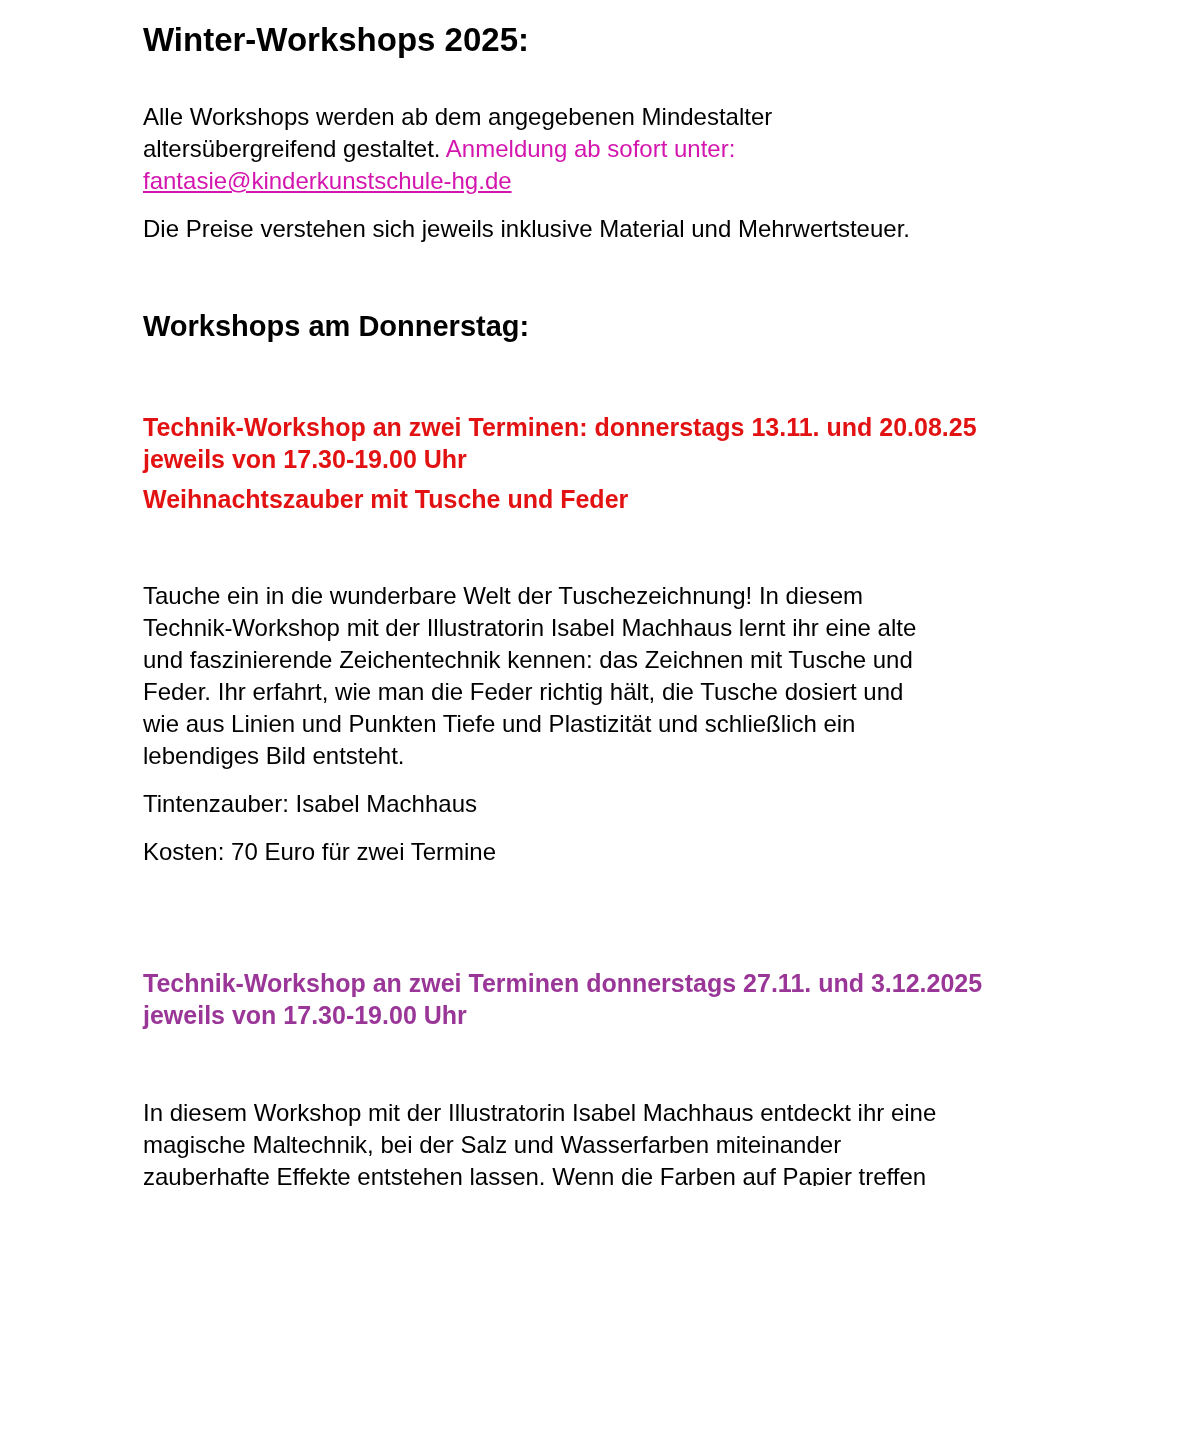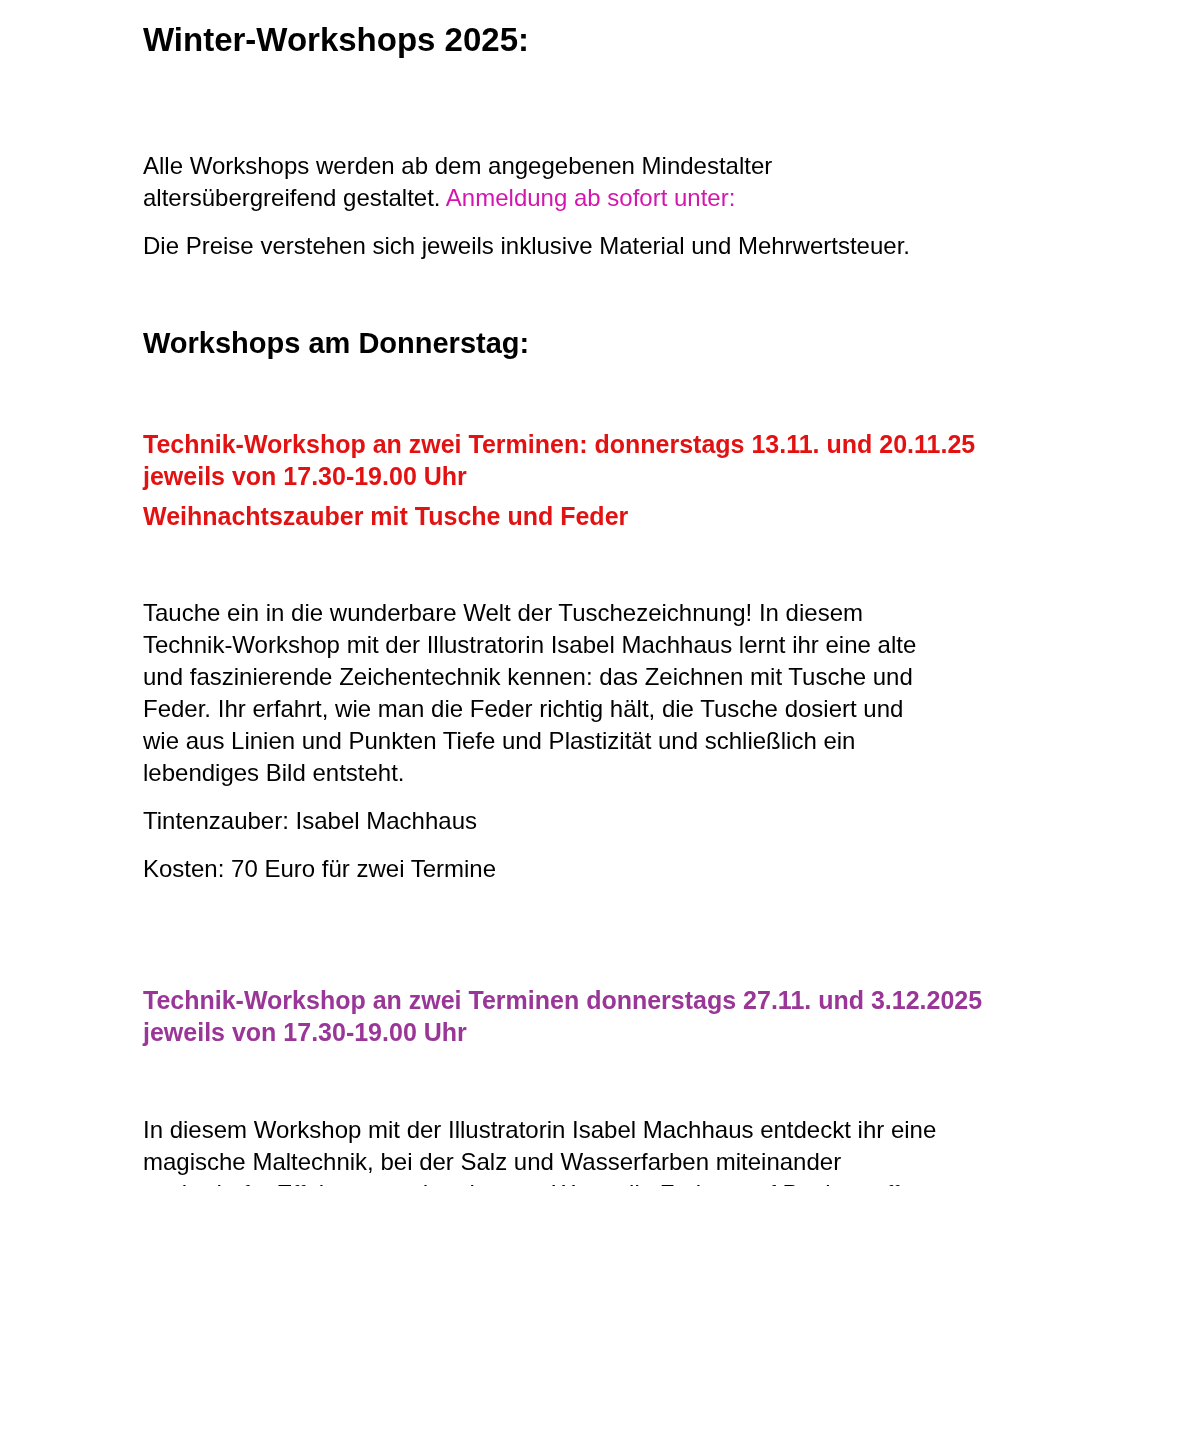--- a/index.html
+++ b/index.html
@@ -33,21 +33,21 @@
     font-weight: 700;
     color: var(--text, #000);
     white-space: pre-line;
   }
   p {
     margin: 16px 0 0 0;
     font-size: 24px;
     line-height: 32px;
     white-space: pre-line;
   }
-  p.intro        { margin-top: 90px; }
+  p.intro        { margin-top: 41px; }
   p.ws-heading   { margin-top: 67px; font-weight: 700; font-size: 25px; }
   p.ws-sub       { margin-top: 8px; font-weight: 700; font-size: 25px; }
   p.ws1-desc     { margin-top: 65px; }
   p.ws2-heading  { margin-top: 99px; }
   p.ws2-desc     { margin-top: 66px; }
   .magenta       { color: var(--magenta, #D316AE); }
   .red           { color: var(--red, #E31212); }
   .purple        { color: var(--purple, #9A3697); }
   a.email-link {
     display: block;
@@ -58,27 +58,27 @@
   strong { font-weight: 700; }
 </style>
 </head>
 <body>
 
 <div class="page">
 
   <h1 class="page-title">Winter-Workshops 2025:</h1>
 
   <p class="intro"><span>Alle Workshops werden ab dem angegebenen Mindestalter
-altersübergreifend gestaltet. </span><span class="magenta">Anmeldung ab sofort unter:</span></p>
+altersübergreifend gestaltet. </span><span class="magenta">Anmeldung ab sofort unter:</span><a class="email-link">fantasie@kinderkunstschule-hg.de</a></p>
 
   <p>Die Preise verstehen sich jeweils inklusive Material und Mehrwertsteuer.</p>
 
   <h2 class="section-heading">Workshops am Donnerstag:</h2>
 
-  <p class="ws-heading red">Technik-Workshop an zwei Terminen: donnerstags 13.11. und 20.11.25
+  <p class="ws-heading red">Technik-Workshop an zwei Terminen: donnerstags 13.11. und 20.08.25
 jeweils von 17.30-19.00 Uhr</p>
 
   <p class="ws-sub red">Weihnachtszauber mit Tusche und Feder</p>
 
   <p class="ws1-desc">Tauche ein in die wunderbare Welt der Tuschezeichnung! In diesem
 Technik-Workshop mit der Illustratorin Isabel Machhaus lernt ihr eine alte
 und faszinierende Zeichentechnik kennen: das Zeichnen mit Tusche und
 Feder. Ihr erfahrt, wie man die Feder richtig hält, die Tusche dosiert und
 wie aus Linien und Punkten Tiefe und Plastizität und schließlich ein
 lebendiges Bild entsteht.</p>

